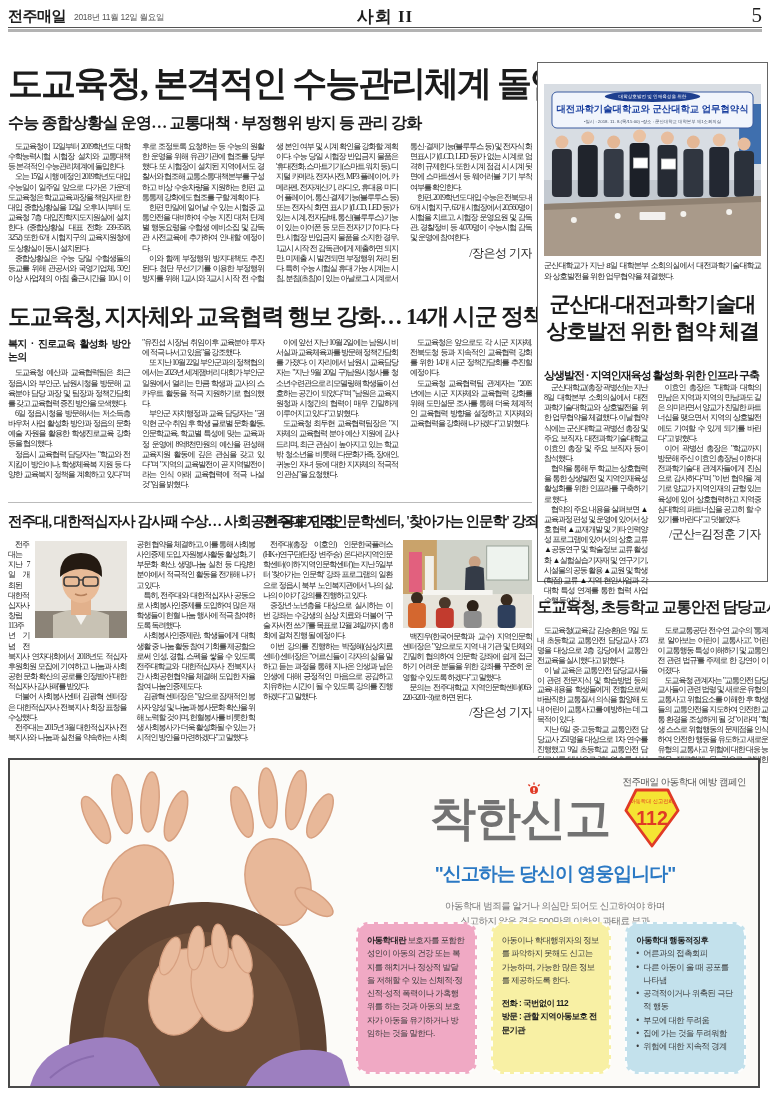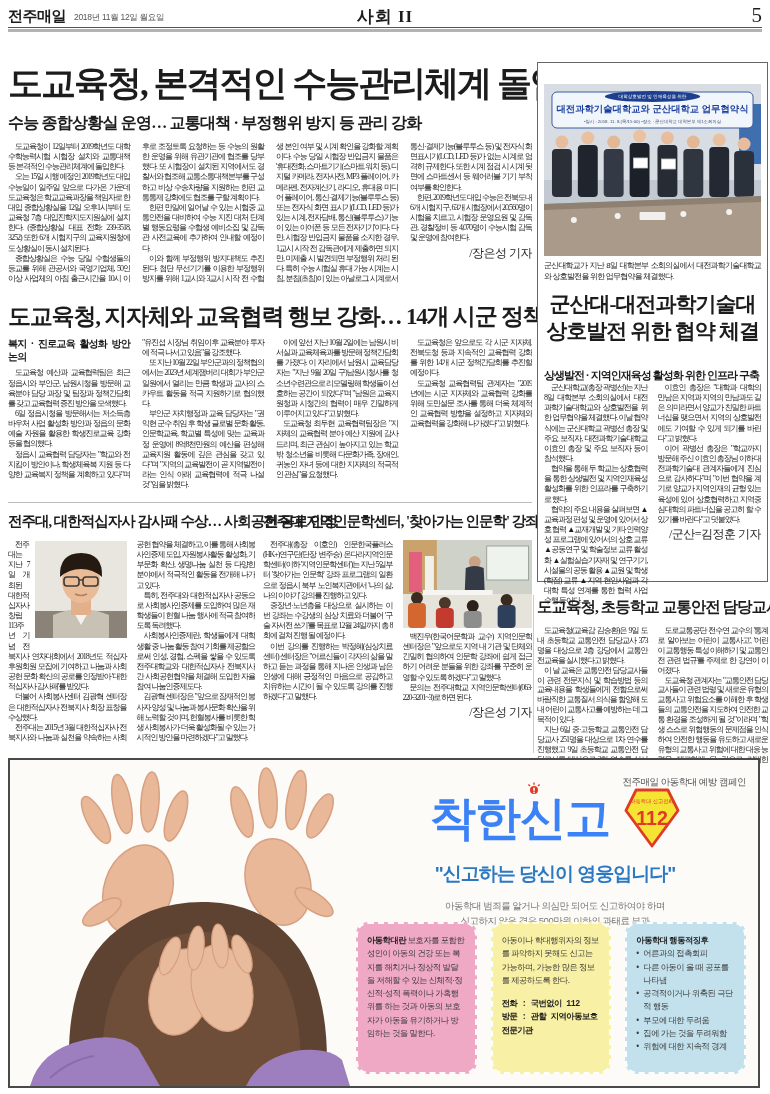--- a/index.html
+++ b/index.html
@@ -79,37 +79,37 @@
 
   
   .ad { position:absolute; left:8px; top:758px; width:752px; height:330px;
     border:2px solid #4a4a4a; background:#fcfbf8; overflow:hidden; }
   .ad-photo { position:absolute; left:0; top:0; width:400px; height:326px; }
   .ad-label { position:absolute; right:12px; top:16px; font-size:9.5px; color:#555; letter-spacing:-0.5px;
     font-family:"Liberation Sans","DejaVu Sans",sans-serif; }
   .ad-right { position:absolute; left:340px; top:0; width:410px; height:100%; }
   .ad-title-row { margin-top:28px; display:flex; justify-content:center; align-items:center; gap:14px; }
   .ad-title { font-family:"Liberation Sans","DejaVu Sans",sans-serif; font-size:46px; font-weight:bold;
-    color:#3b82f6; letter-spacing:-1px; position:relative; line-height:1; }
+    color:#737373; letter-spacing:-1px; position:relative; line-height:1; }
   .alarm { position:absolute; left:54%; top:-13px; width:14px; height:14px; }
   .ad-slogan { text-align:center; margin-top:13px; font-family:"Liberation Sans","DejaVu Sans",sans-serif;
     font-size:19px; font-weight:bold; color:#2b79c4; letter-spacing:-1px; }
   .ad-note { text-align:center; margin-top:12px; font-size:9.5px; color:#777; line-height:1.55; letter-spacing:-0.5px;
     font-family:"Liberation Sans","DejaVu Sans",sans-serif; }
   .ad-boxes { position:absolute; left:6px; right:14px; bottom:12px; display:flex; gap:14px; }
   .adbox { flex:1; height:152px; border-radius:12px; border:2px dashed rgba(255,255,255,0.95);
     padding:10px 9px; font-family:"Liberation Sans","DejaVu Sans",sans-serif;
     font-size:8.3px; line-height:1.6; color:#3a3a3a; letter-spacing:-0.5px; overflow:hidden; }
   .adbox b { color:#1e1e1e; }
   .adbox-pink   { background:#f0a9c4; }
   .adbox-yellow { background:#f8f0a4; }
   .adbox-blue   { background:#c3e1ec; }
   .adbox .bullet { position:relative; padding-left:7px; }
   .adbox .bullet::before { content:"•"; position:absolute; left:0; }
-  .adbox .contact { font-weight:bold; color:#222;font-family:Liberation Mono, monospace; }
+  .adbox .contact { font-weight:bold; color:#222; }
   .adbox-title { font-weight:bold; color:#1e1e1e; }
 </style>
 </head>
 <body>
 
 <div class="header">
   <div class="masthead sans">전주매일</div>
   <div class="edition-date sans">2018년 11월 12일 월요일</div>
   <div class="section-title">사회 II</div>
   <div class="page-number">5</div>

